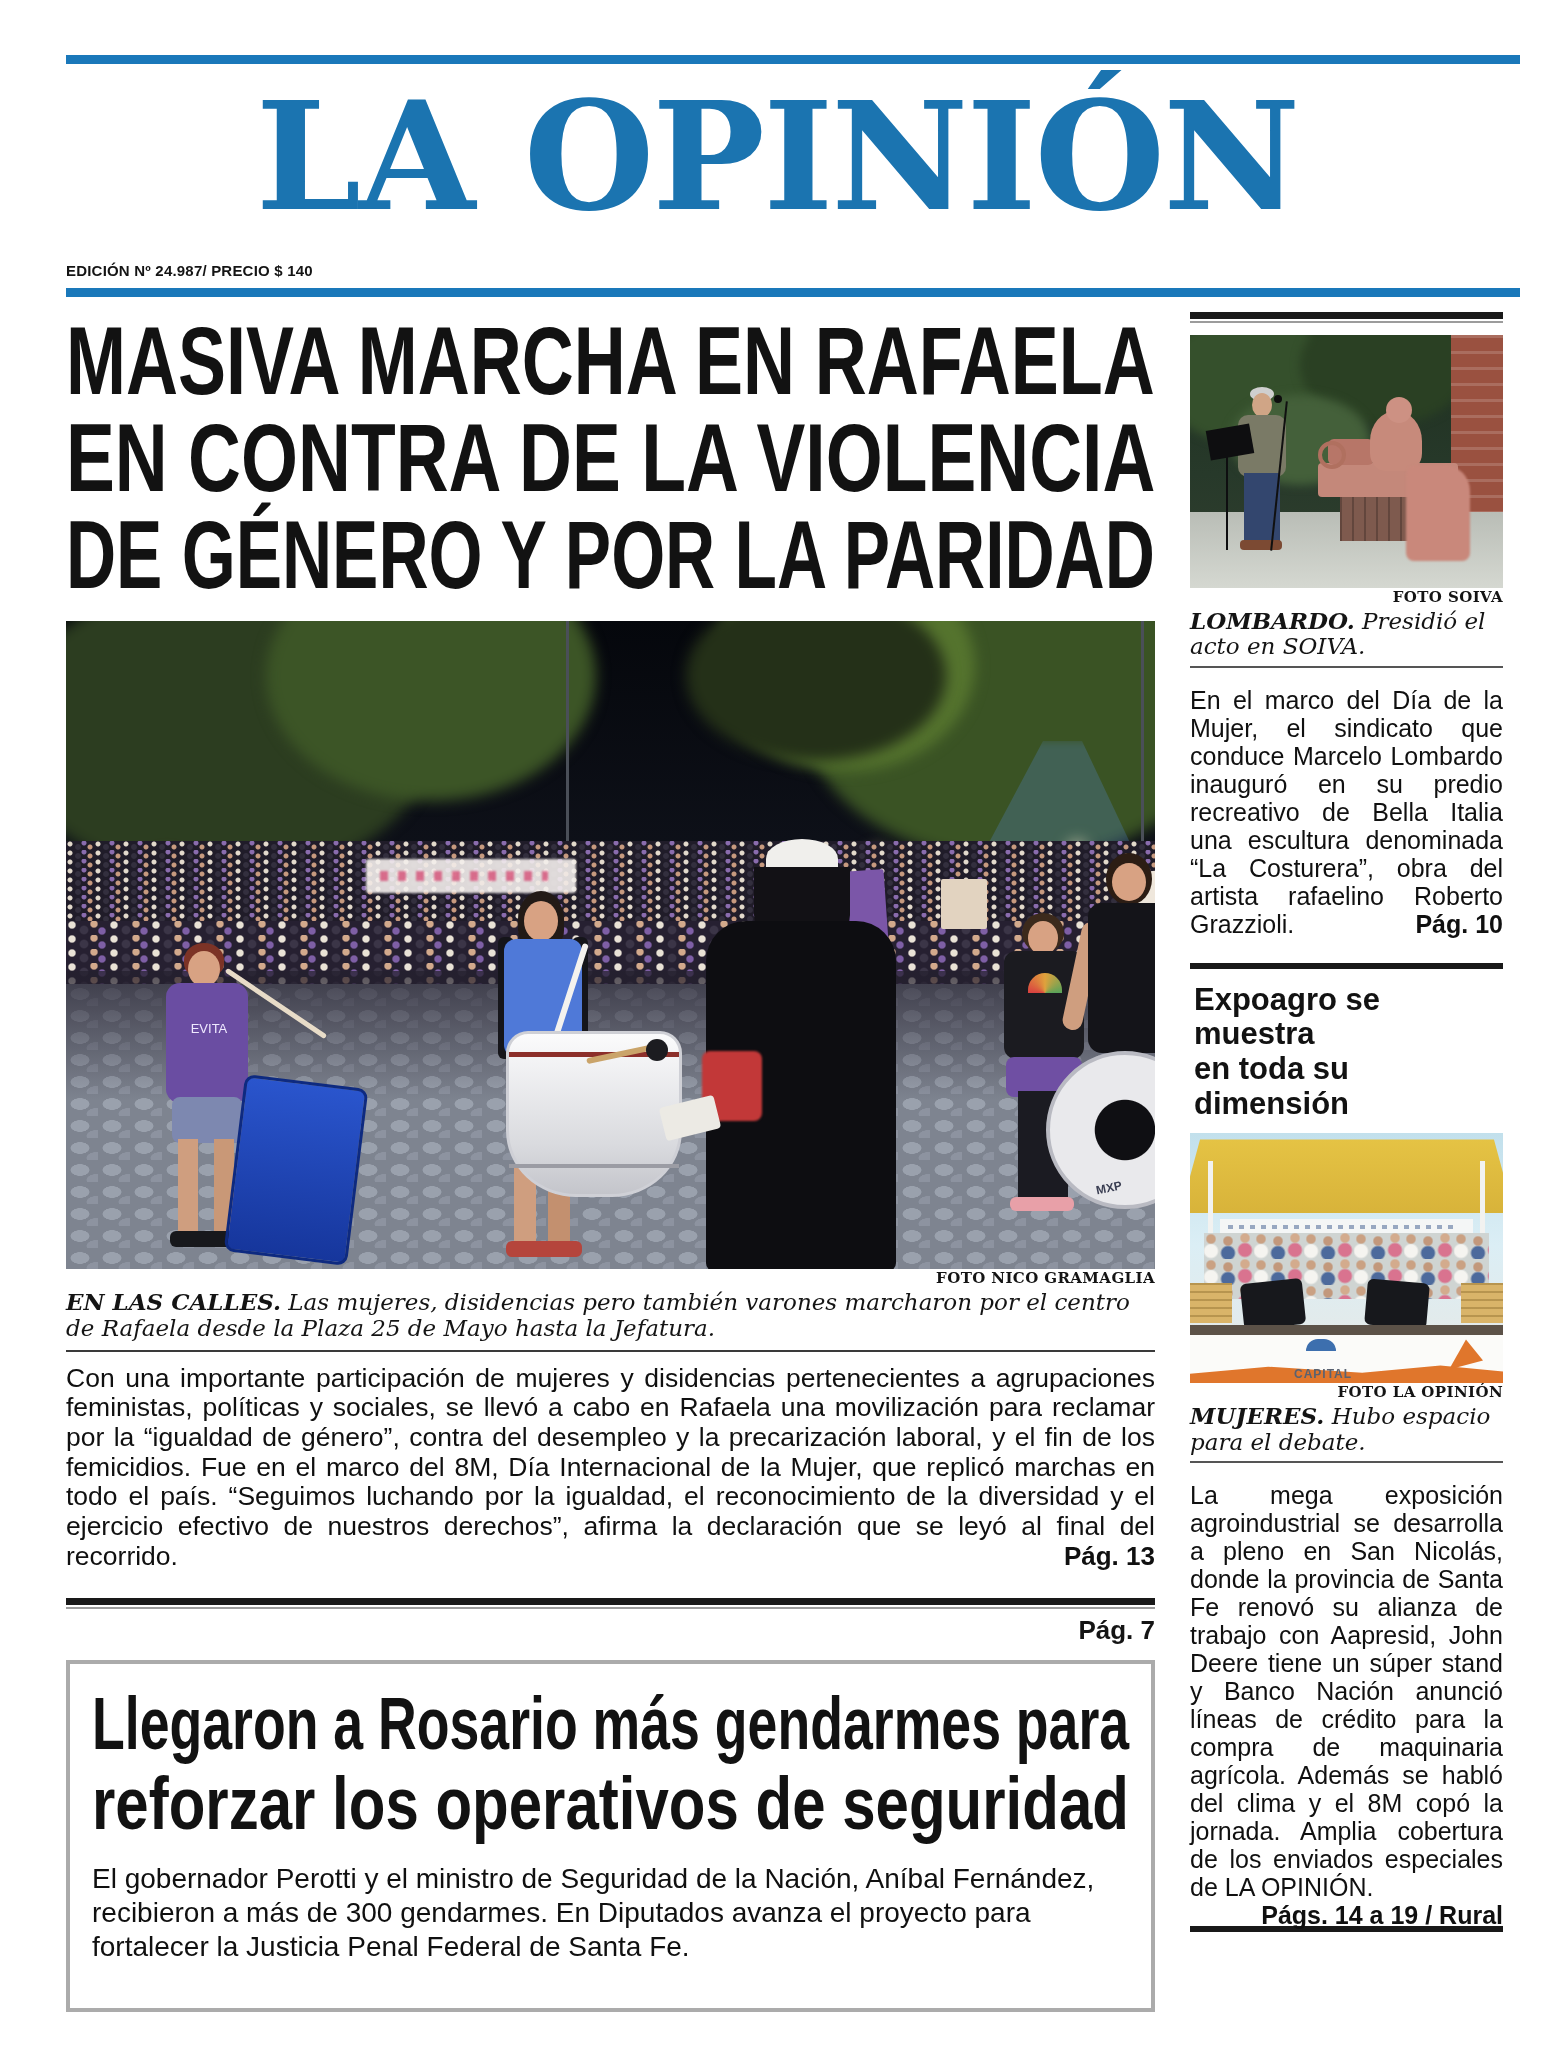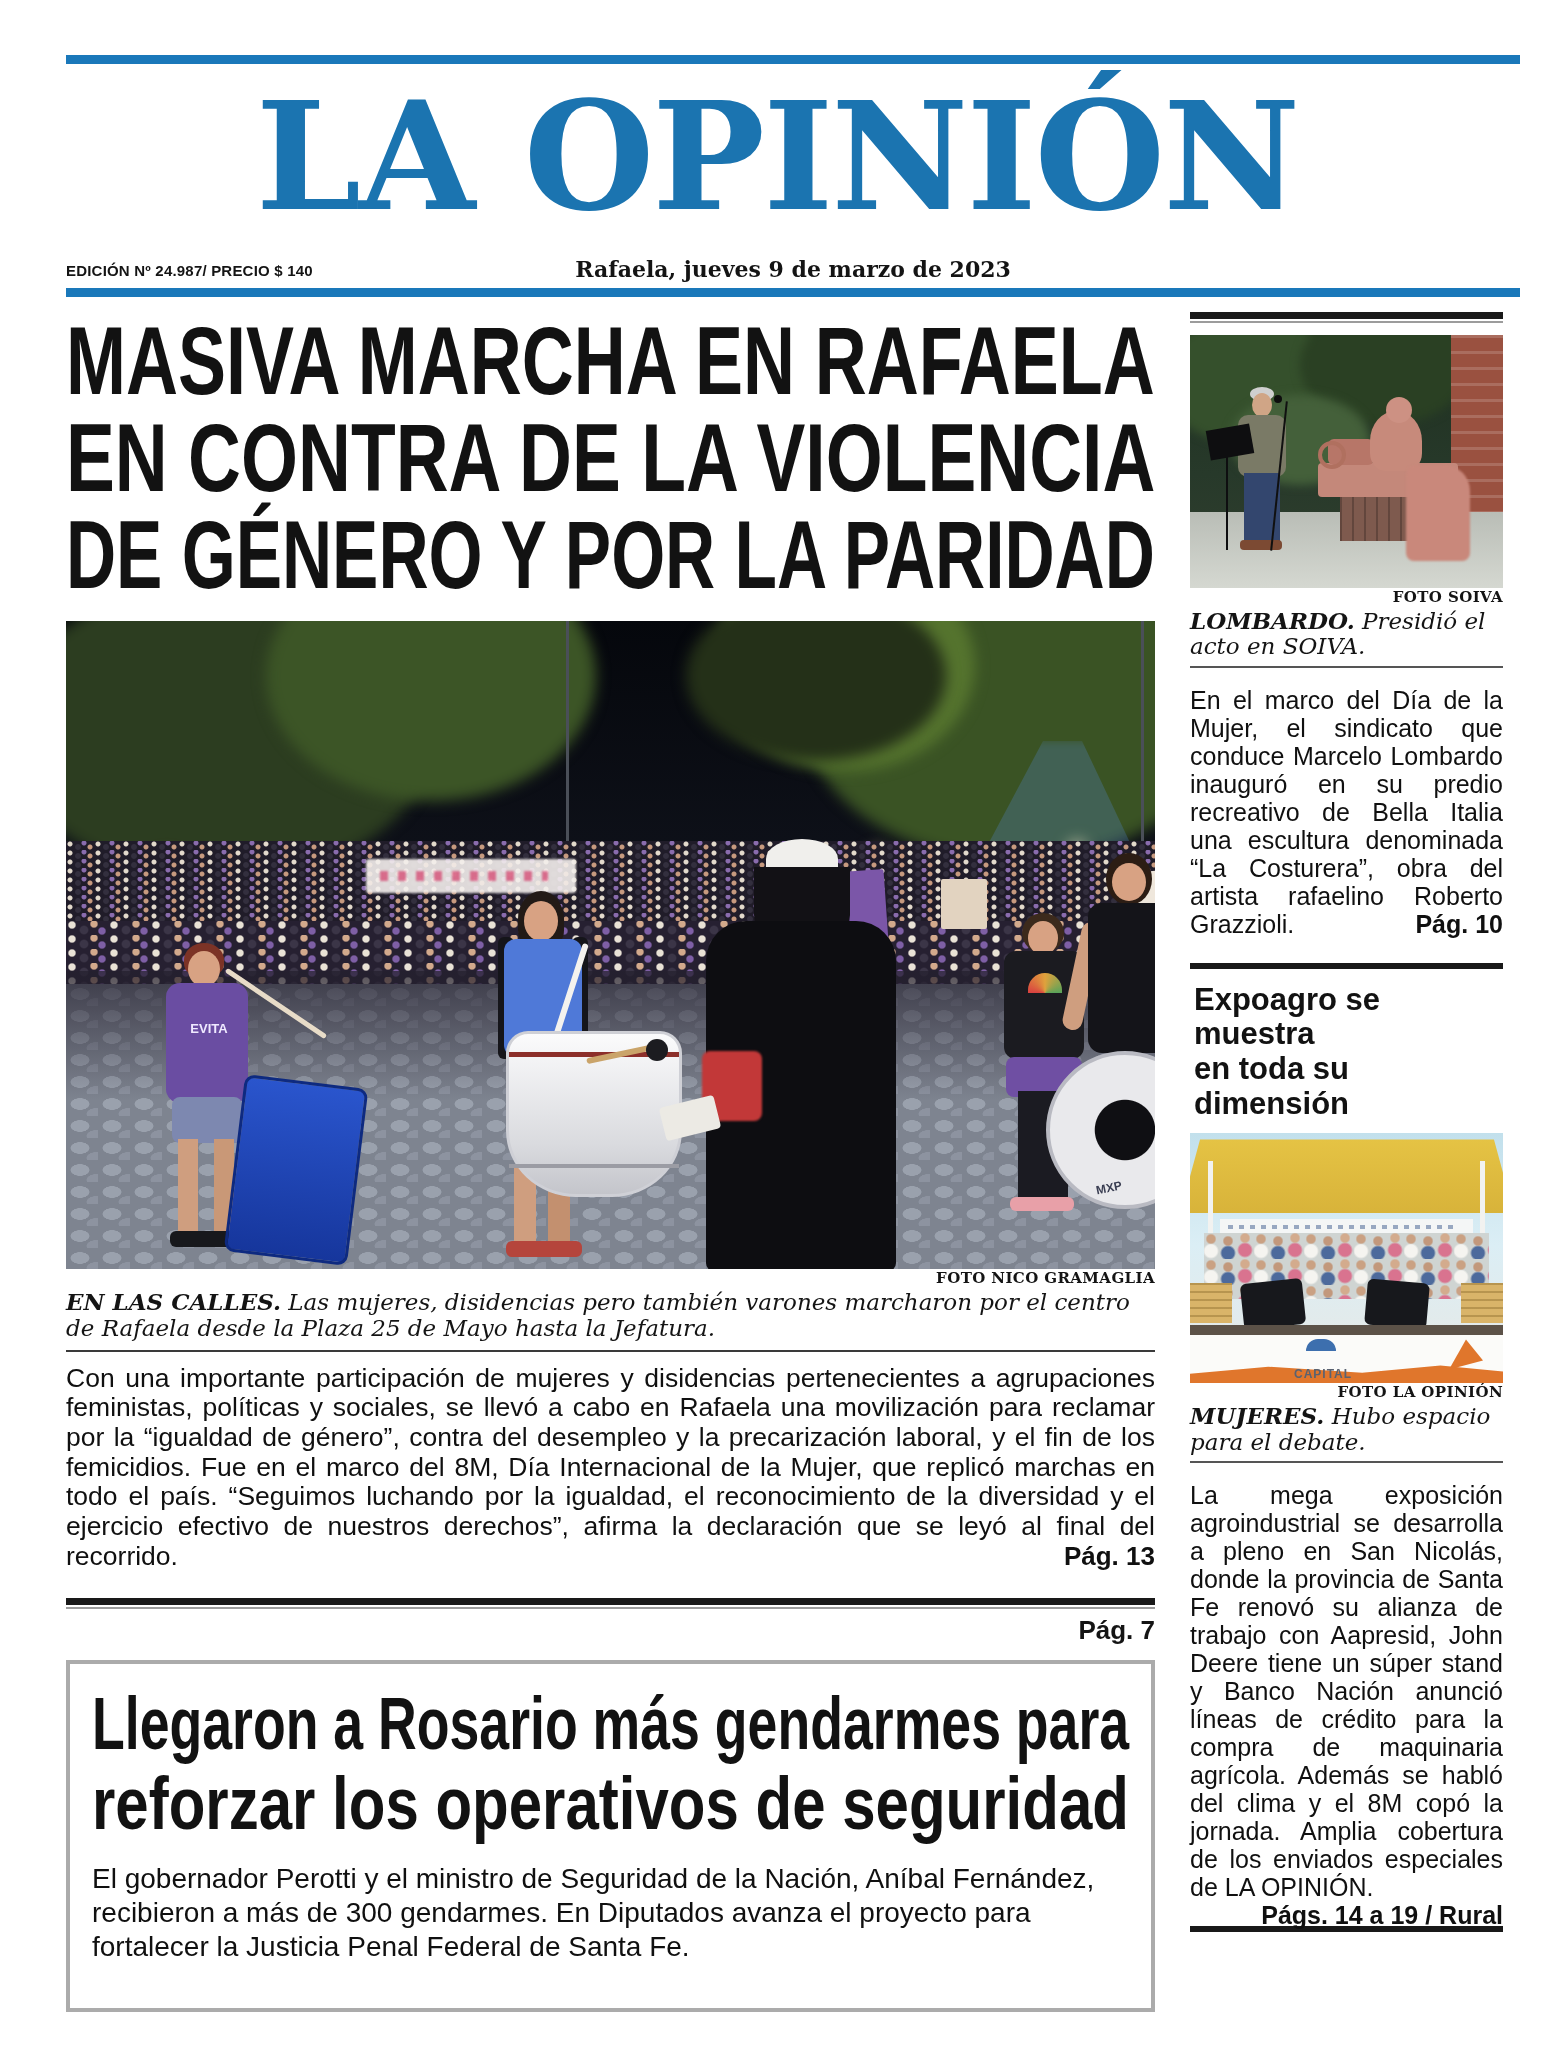--- a/index.html
+++ b/index.html
@@ -110,21 +110,21 @@
   
   .f1-hair{left:118px;top:322px;width:40px;height:34px;border-radius:50% 50% 40% 40%;background:#7c3326;}
   .f1-head{left:122px;top:330px;width:32px;height:36px;}
   .f1-torso{left:100px;top:362px;width:82px;height:120px;border-radius:14px;background:#6a4da2;}
   .f1-shorts{left:106px;top:476px;width:70px;height:46px;background:#7d88b0;border-radius:8px;}
   .f1-legl{left:112px;top:518px;width:20px;height:96px;background:#cf9e7f;}
   .f1-legr{left:148px;top:518px;width:20px;height:96px;background:#c99877;}
   .f1-shoe{left:104px;top:610px;width:74px;height:16px;background:#17181c;border-radius:6px;}
   .drum-blue{left:168px;top:460px;width:118px;height:172px;background:linear-gradient(#2a55cd,#16369c);
              border:3px solid #0e2a80;border-radius:10px;transform:rotate(7deg);}
-  .evita{left:108px;top:400px;width:70px;font-size:13px;font-weight:bold;color:#efe9ff;text-align:center;
+  .evita{left:108px;top:400px;width:70px;font-size:13px;font-weight:normal;color:#efe9ff;text-align:center;
          font-family:"Liberation Sans",sans-serif;}
   .stick1{left:150px;top:380px;width:120px;height:5px;background:#e8dcc8;transform:rotate(34deg);border-radius:3px;}
   
   .f2-hair{left:452px;top:270px;width:46px;height:56px;border-radius:50% 50% 30% 30%;background:#221a16;}
   .f2-head{left:458px;top:280px;width:34px;height:40px;}
   .f2-torso{left:438px;top:318px;width:78px;height:118px;border-radius:12px;background:#4f79d8;}
   .f2-vest{left:432px;top:316px;width:16px;height:122px;background:#15151a;border-radius:6px;}
   .f2-vest2{left:506px;top:316px;width:16px;height:122px;background:#15151a;border-radius:6px;}
   .f2-legl{left:448px;top:545px;width:22px;height:80px;background:#cf9e7f;}
   .f2-legr{left:482px;top:545px;width:22px;height:80px;background:#c3906f;}
@@ -223,21 +223,20 @@
 </style>
 </head>
 <body>
 
 <div class="page">
 
   <div class="topbar bar1"></div>
   <div class="masthead">LA OPINIÓN</div>
   <div class="metarow">
     <div class="edition">EDICIÓN Nº 24.987/ PRECIO $ 140</div>
-    <div class="dateline">Rafaela, jueves 9 de marzo de 2023</div>
   </div>
   <div class="topbar bar2"></div>
 
   <div class="columns">
 
     <div class="maincol">
 
       <div class="hl1 hlblock">
         <span class="fitline" style="transform: scaleX(0.741826);">MASIVA MARCHA EN RAFAELA</span>
         <span class="fitline" style="transform: scaleX(0.755201);">EN CONTRA DE LA VIOLENCIA</span>

